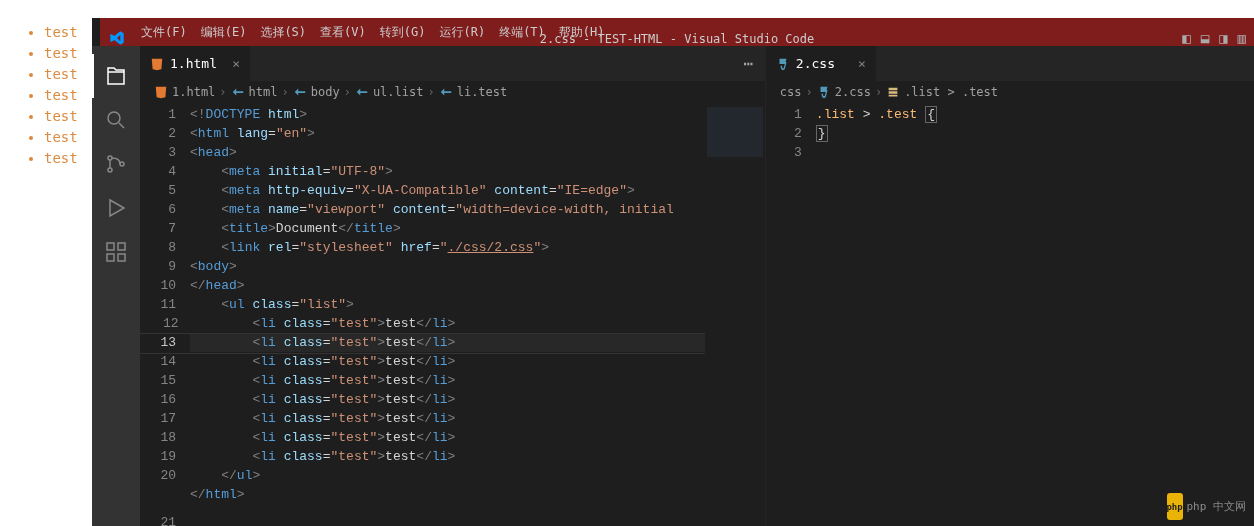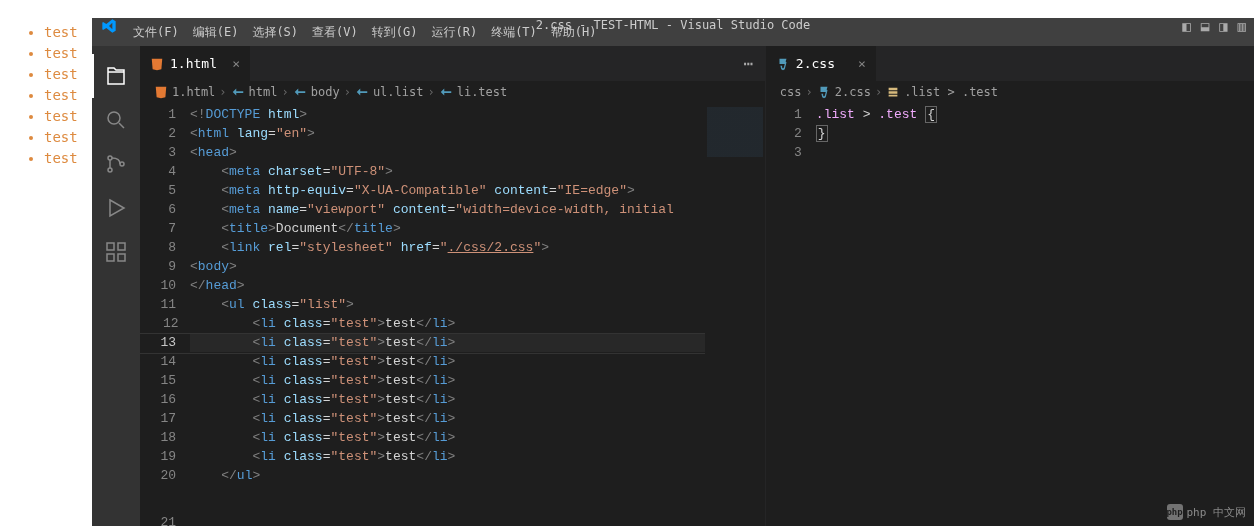--- a/index.html
+++ b/index.html
@@ -8,21 +8,21 @@
 
 .browser-preview { position: absolute; left: 0; top: 0; width: 92px; height: 526px; background: #fff; padding: 24px 0 0 32px; }
 .browser-preview ul { list-style: disc; padding-left: 12px; }
 .browser-preview li { color: #dd8a3f; margin-bottom: 5px; font-size: 14px; }
 .browser-preview li::marker { color: #dd8a3f; }
 
 
 .vscode { position: absolute; left: 92px; top: 18px; right: 0; bottom: 0; background: #1e1e1e; color: #ccc; font-family: Consolas, monospace; display: flex; flex-direction: column; }
 
 
-.titlebar { height: 28px; background: #404040; display: flex; align-items: flex-start; font-size: 12px; position: relative; }
+.titlebar { height: 28px; background: #7f1d1d; display: flex; align-items: flex-end; font-size: 12px; position: relative; margin-left: 8px; }
 .titlebar .logo { width: 34px; display: flex; justify-content: center; }
 .titlebar .logo svg { width: 16px; height: 16px; }
 .menu-item { padding: 0 7px; cursor: pointer; color: #ccc; height: 28px; line-height: 28px; }
 .window-title { position: absolute; left: 50%; transform: translateX(-50%); color: #ccc; }
 .layout-controls { position: absolute; right: 8px; display: flex; gap: 10px; }
 .layout-controls span { cursor: pointer; color: #aaa; font-size: 14px; }
 
 
 .body-row { display: flex; flex: 1; overflow: hidden; }
 
@@ -62,31 +62,31 @@
 .gutter .ln.current { color: #c6c6c6; }
 .code-line.current::before { content: ''; position: absolute; left: 0; right: 0; height: 19px; border-top: 1px solid #333; border-bottom: 1px solid #333; pointer-events: none; }
 
 
 .mtk-gray { color: #808080; }
 .mtk-blue { color: #569cd6; }
 .mtk-lightblue { color: #9cdcfe; }
 .mtk-string { color: #ce9178; }
 .mtk-white { color: #d4d4d4; }
 .mtk-link { color: #ce9178; text-decoration: underline; }
-.mtk-selector { color: #f0abfc; }
+.mtk-selector { color: #fdba74; }
 .mtk-brace-active { border: 1px solid #666; padding: 0 1px; }
 .color-chip { display: inline-block; width: 11px; height: 11px; vertical-align: -1px; margin-right: 3px; border: 1px solid #555; }
 
 
 .minimap { position: absolute; top: 0; right: 0; width: 60px; height: 100%; background: #1e1e1e; }
 .minimap-content { position: absolute; top: 4px; right: 2px; width: 56px; height: 50px; background: linear-gradient(#2a3b4a 0 100%); opacity: 0.35; }
 
 
 .watermark { position: absolute; right: 8px; bottom: 6px; display: flex; align-items: center; gap: 4px; color: #8a8a8a; font-size: 11px; }
-.watermark .wm-logo { width: 16px; height: 16px; background: #737373; border-radius: 3px; display: flex; align-items: center; justify-content: center; color: #1e1e1e; font-size: 9px; font-weight: bold; }
+.watermark .wm-logo { width: 16px; height: 27px; background: #eab308; border-radius: 3px; display: flex; align-items: center; justify-content: center; color: #1e1e1e; font-size: 9px; font-weight: bold; }
 </style>
 </head>
 <body>
 
 <div class="browser-preview">
   <ul id="preview-list">
       <li>test</li>
       <li>test</li>
       <li>test</li>
       <li>test</li>
@@ -233,37 +233,38 @@
               <div class="ln" style="height: 19px;">18</div>
               <div class="ln" style="height: 19px;">19</div>
               <div class="ln" style="height: 19px;">20</div>
               <div class="ln" style="height: 19px; margin-top: 28px;">21</div>
               <div class="ln" style="height: 19px;">22</div>
             </div>
           <div class="code-lines" id="code-left">
               <div class="code-line"><span class="mtk-gray">&lt;!</span><span class="mtk-blue">DOCTYPE</span> <span class="mtk-lightblue">html</span><span class="mtk-gray">&gt;</span></div>
               <div class="code-line"><span class="mtk-gray">&lt;</span><span class="mtk-blue">html</span> <span class="mtk-lightblue">lang</span><span class="mtk-white">=</span><span class="mtk-string">"en"</span><span class="mtk-gray">&gt;</span></div>
               <div class="code-line"><span class="mtk-gray">&lt;</span><span class="mtk-blue">head</span><span class="mtk-gray">&gt;</span></div>
-              <div class="code-line">    <span class="mtk-gray">&lt;</span><span class="mtk-blue">meta</span> <span class="mtk-lightblue">charset</span><span class="mtk-white">=</span><span class="mtk-string">"UTF-8"</span><span class="mtk-gray">&gt;</span></div>
+              <div class="code-line">    <span class="mtk-gray">&lt;</span><span class="mtk-blue">meta</span> <span class="mtk-lightblue">initial</span><span class="mtk-white">=</span><span class="mtk-string">"UTF-8"</span><span class="mtk-gray">&gt;</span></div>
               <div class="code-line">    <span class="mtk-gray">&lt;</span><span class="mtk-blue">meta</span> <span class="mtk-lightblue">http-equiv</span><span class="mtk-white">=</span><span class="mtk-string">"X-UA-Compatible"</span> <span class="mtk-lightblue">content</span><span class="mtk-white">=</span><span class="mtk-string">"IE=edge"</span><span class="mtk-gray">&gt;</span></div>
               <div class="code-line">    <span class="mtk-gray">&lt;</span><span class="mtk-blue">meta</span> <span class="mtk-lightblue">name</span><span class="mtk-white">=</span><span class="mtk-string">"viewport"</span> <span class="mtk-lightblue">content</span><span class="mtk-white">=</span><span class="mtk-string">"width=device-width, initial</span></div>
               <div class="code-line">    <span class="mtk-gray">&lt;</span><span class="mtk-blue">title</span><span class="mtk-gray">&gt;</span><span class="mtk-white">Document</span><span class="mtk-gray">&lt;/</span><span class="mtk-blue">title</span><span class="mtk-gray">&gt;</span></div>
               <div class="code-line">    <span class="mtk-gray">&lt;</span><span class="mtk-blue">link</span> <span class="mtk-lightblue">rel</span><span class="mtk-white">=</span><span class="mtk-string">"stylesheet"</span> <span class="mtk-lightblue">href</span><span class="mtk-white">=</span><span class="mtk-string">"</span><span class="mtk-link">./css/2.css</span><span class="mtk-string">"</span><span class="mtk-gray">&gt;</span></div>
               <div class="code-line"><span class="mtk-gray">&lt;</span><span class="mtk-blue">body</span><span class="mtk-gray">&gt;</span></div>
               <div class="code-line"><span class="mtk-gray">&lt;/</span><span class="mtk-blue">head</span><span class="mtk-gray">&gt;</span></div>
               <div class="code-line">    <span class="mtk-gray">&lt;</span><span class="mtk-blue">ul</span> <span class="mtk-lightblue">class</span><span class="mtk-white">=</span><span class="mtk-string">"list"</span><span class="mtk-gray">&gt;</span></div>
               <div class="code-line">        <span class="mtk-gray">&lt;</span><span class="mtk-blue">li</span> <span class="mtk-lightblue">class</span><span class="mtk-white">=</span><span class="mtk-string">"test"</span><span class="mtk-gray">&gt;</span><span class="mtk-white">test</span><span class="mtk-gray">&lt;/</span><span class="mtk-blue">li</span><span class="mtk-gray">&gt;</span></div>
               <div class="code-line current">        <span class="mtk-gray">&lt;</span><span class="mtk-blue">li</span> <span class="mtk-lightblue">class</span><span class="mtk-white">=</span><span class="mtk-string">"test"</span><span class="mtk-gray">&gt;</span><span class="mtk-white">test</span><span class="mtk-gray">&lt;/</span><span class="mtk-blue">li</span><span class="mtk-gray">&gt;</span></div>
               <div class="code-line">        <span class="mtk-gray">&lt;</span><span class="mtk-blue">li</span> <span class="mtk-lightblue">class</span><span class="mtk-white">=</span><span class="mtk-string">"test"</span><span class="mtk-gray">&gt;</span><span class="mtk-white">test</span><span class="mtk-gray">&lt;/</span><span class="mtk-blue">li</span><span class="mtk-gray">&gt;</span></div>
               <div class="code-line">        <span class="mtk-gray">&lt;</span><span class="mtk-blue">li</span> <span class="mtk-lightblue">class</span><span class="mtk-white">=</span><span class="mtk-string">"test"</span><span class="mtk-gray">&gt;</span><span class="mtk-white">test</span><span class="mtk-gray">&lt;/</span><span class="mtk-blue">li</span><span class="mtk-gray">&gt;</span></div>
               <div class="code-line">        <span class="mtk-gray">&lt;</span><span class="mtk-blue">li</span> <span class="mtk-lightblue">class</span><span class="mtk-white">=</span><span class="mtk-string">"test"</span><span class="mtk-gray">&gt;</span><span class="mtk-white">test</span><span class="mtk-gray">&lt;/</span><span class="mtk-blue">li</span><span class="mtk-gray">&gt;</span></div>
               <div class="code-line">        <span class="mtk-gray">&lt;</span><span class="mtk-blue">li</span> <span class="mtk-lightblue">class</span><span class="mtk-white">=</span><span class="mtk-string">"test"</span><span class="mtk-gray">&gt;</span><span class="mtk-white">test</span><span class="mtk-gray">&lt;/</span><span class="mtk-blue">li</span><span class="mtk-gray">&gt;</span></div>
               <div class="code-line">        <span class="mtk-gray">&lt;</span><span class="mtk-blue">li</span> <span class="mtk-lightblue">class</span><span class="mtk-white">=</span><span class="mtk-string">"test"</span><span class="mtk-gray">&gt;</span><span class="mtk-white">test</span><span class="mtk-gray">&lt;/</span><span class="mtk-blue">li</span><span class="mtk-gray">&gt;</span></div>
               <div class="code-line">        <span class="mtk-gray">&lt;</span><span class="mtk-blue">li</span> <span class="mtk-lightblue">class</span><span class="mtk-white">=</span><span class="mtk-string">"test"</span><span class="mtk-gray">&gt;</span><span class="mtk-white">test</span><span class="mtk-gray">&lt;/</span><span class="mtk-blue">li</span><span class="mtk-gray">&gt;</span></div>
               <div class="code-line">    <span class="mtk-gray">&lt;/</span><span class="mtk-blue">ul</span><span class="mtk-gray">&gt;</span></div>
+              <div class="code-line"><span class="mtk-gray">&lt;/</span><span class="mtk-blue">html</span><span class="mtk-gray">&gt;</span></div>
             </div>
           <div class="minimap">
               <div class="minimap-content"></div>
             </div>
         </div>
       </div>
 
       <div class="editor-group right">
         <div class="tabs-row">
           <div class="tab active">

